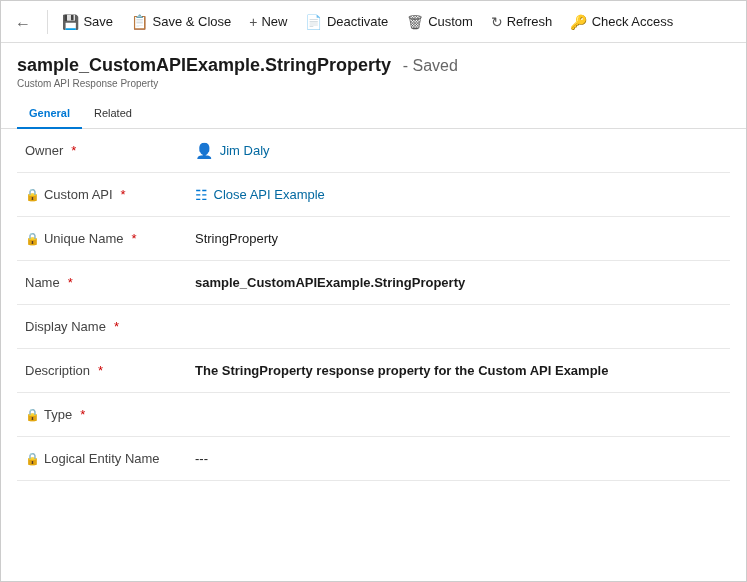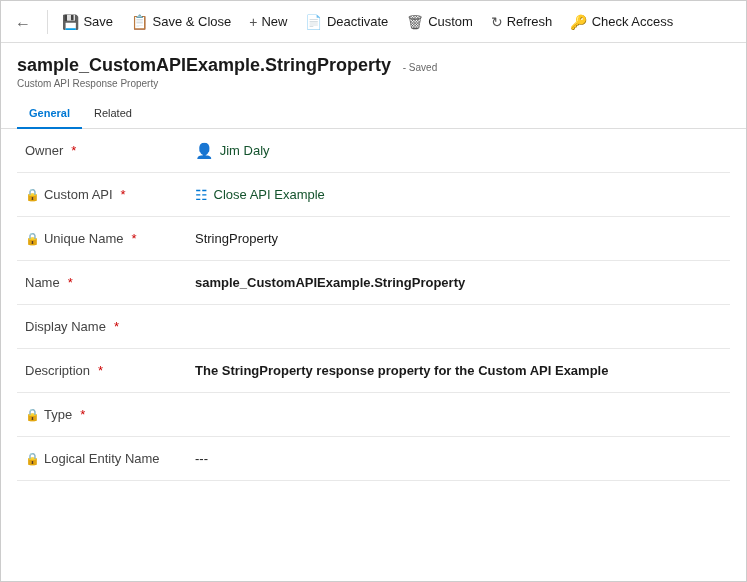--- a/index.html
+++ b/index.html
@@ -63,21 +63,21 @@
     
     .page-header {
       padding: 12px 16px 0 16px;
     }
     .page-title {
       font-size: 18px;
       font-weight: 600;
       color: #1a1a1a;
     }
     .page-title-saved {
-      font-size: 10px;
+      font-size: 16px;
       font-weight: 400;
       color: #666;
       margin-left: 8px;
     }
     .page-subtitle {
       font-size: 10px;
       color: #666;
       margin-top: 2px;
     }
 
@@ -135,21 +135,21 @@
       font-size: 13px;
     }
     .form-value-cell {
       flex: 1;
       display: flex;
       align-items: center;
       gap: 6px;
       font-size: 13px;
     }
     .link-value {
-      color: #14532d;
+      color: #0369a1;
       cursor: pointer;
       text-decoration: none;
     }
     .user-icon {
       color: #0078d4;
       font-size: 15px;
     }
     .entity-icon {
       color: #0078d4;
       font-size: 14px;

